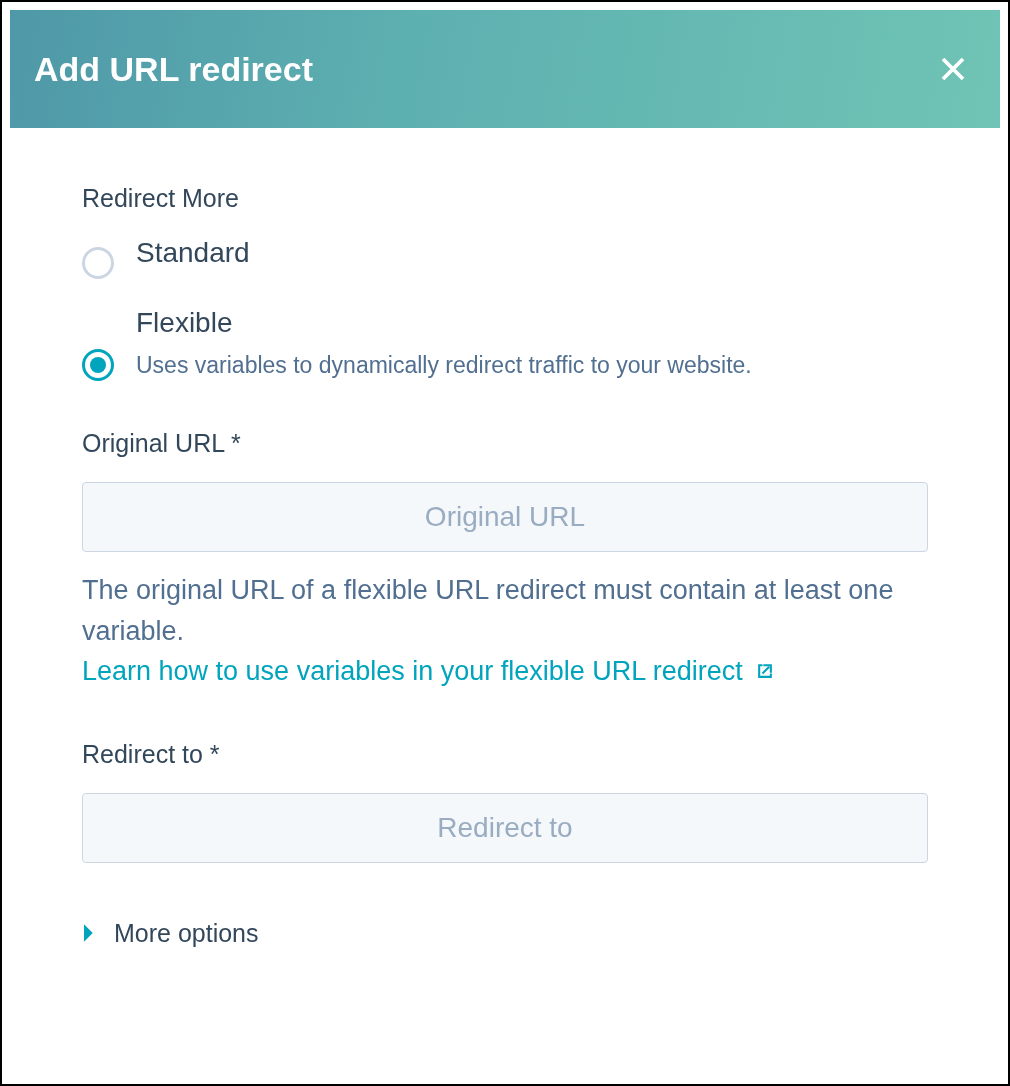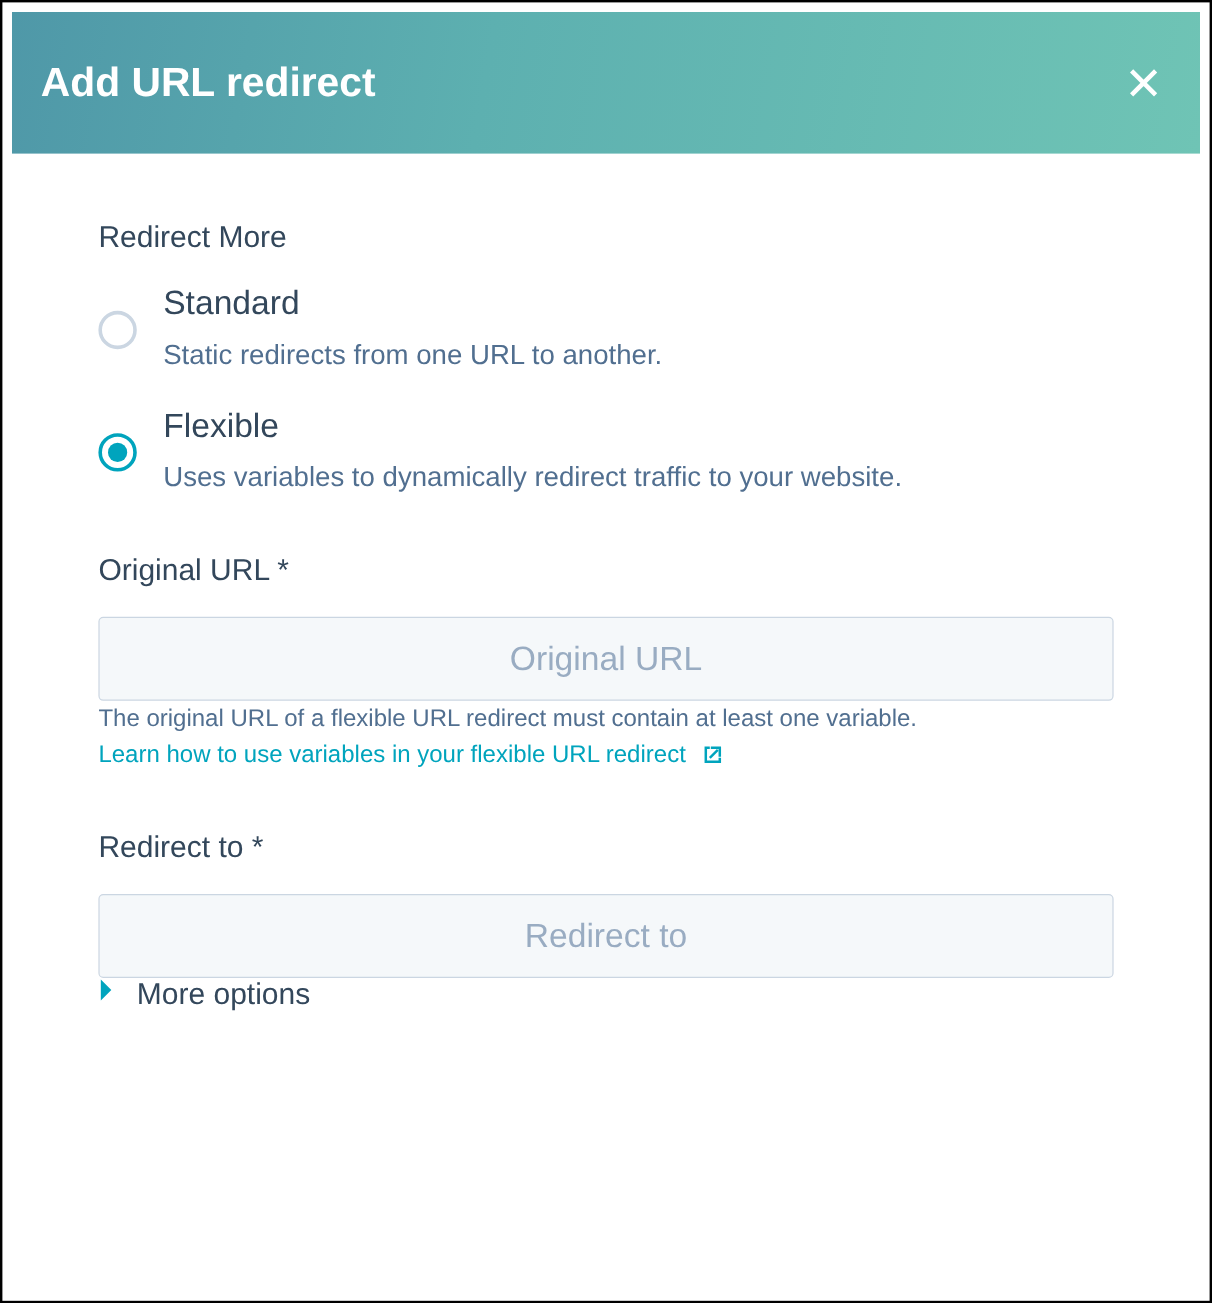--- a/index.html
+++ b/index.html
@@ -54,21 +54,21 @@
       margin-top: 48px;
     }
     .section-label:first-child {
       margin-top: 0;
     }
     .radio-group {
       margin-bottom: 16px;
     }
     .radio-option {
       display: flex;
-      align-items: center;
+      align-items: flex-end;
       margin-bottom: 28px;
       cursor: pointer;
     }
     .radio-circle {
       width: 32px;
       height: 32px;
       border: 3px solid #cbd6e2;
       border-radius: 50%;
       margin-right: 22px;
       margin-top: 2px;
@@ -111,41 +111,43 @@
       border: 1px solid #cbd6e2;
       border-radius: 4px;
       background: #f5f8fa;
       font-family: inherit;
       text-align: center;
     }
     .text-input::placeholder {
       color: #99acc2;
     }
     .helper-text {
-      font-size: 20px;
+      margin-top: 18px;
+      font-size: 27px;
       color: #516f90;
       line-height: 1.5;
     }
     .helper-link {
       color: #00a4bd;
       text-decoration: none;
       font-weight: 500;
       display: inline-flex;
       align-items: center;
       gap: 12px;
     }
     .external-icon {
       display: inline-block;
       width: 20px;
       height: 20px;
     }
     .more-options {
       display: flex;
-      align-items: flex-start;
+      align-items: center;
       gap: 18px;
+      margin-top: 56px;
       cursor: pointer;
       color: #33475b;
       font-size: 25px;
     }
     .chevron {
       color: #00a4bd;
       width: 14px;
       height: 20px;
     }
   </style>
@@ -163,21 +165,20 @@
 
 <div class="content">
 
   <div class="section-label">Redirect More</div>
 
   <div class="radio-group">
     <div class="radio-option">
       <div class="radio-circle"></div>
       <div class="radio-text">
         <div class="radio-label">Standard</div>
-        <div class="radio-desc">Static redirects from one URL to another.</div>
       </div>
     </div>
 
     <div class="radio-option">
       <div class="radio-circle selected"></div>
       <div class="radio-text">
         <div class="radio-label">Flexible</div>
         <div class="radio-desc">Uses variables to dynamically redirect traffic to your website.</div>
       </div>
     </div>

